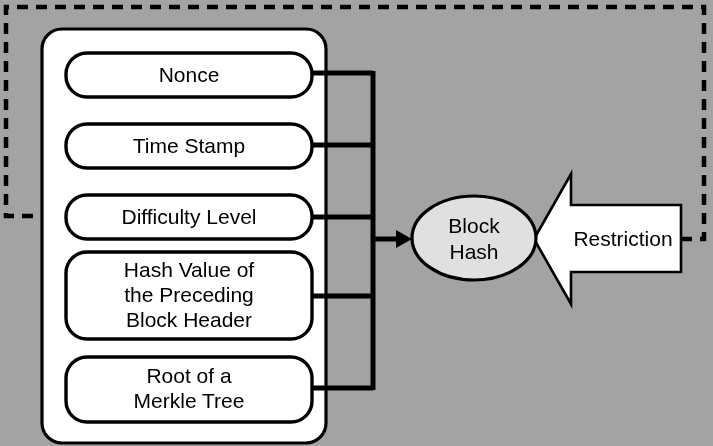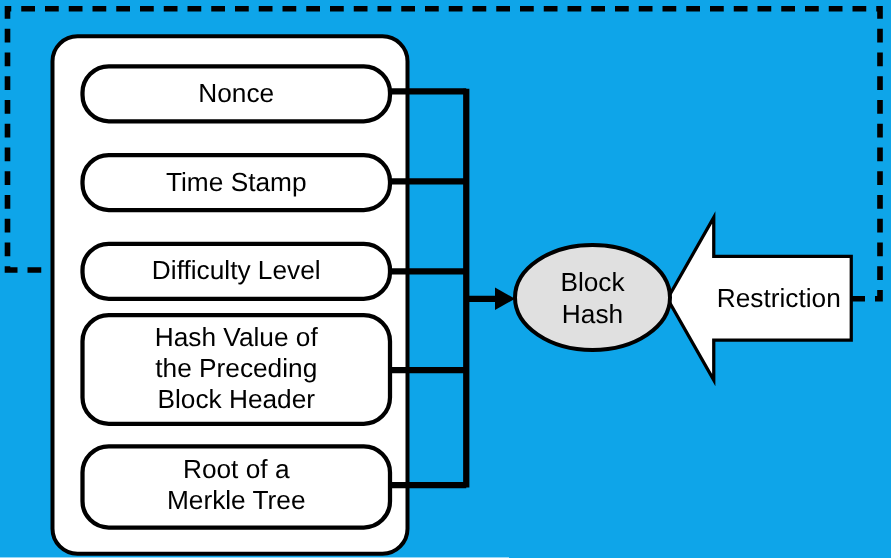--- a/index.html
+++ b/index.html
@@ -8,21 +8,21 @@
     padding: 0;
     background: #ffffff;
   }
   body {
     font-family: "Liberation Sans", sans-serif;
   }
   #diagram-root {
     position: relative;
     width: 713px;
     height: 446px;
-    background: #0ea5e9;
+    background: #a3a3a3;
     overflow: hidden;
   }
   #diagram-svg {
     position: absolute;
     left: 0;
     top: 0;
     width: 713px;
     height: 446px;
     display: block;
   }

